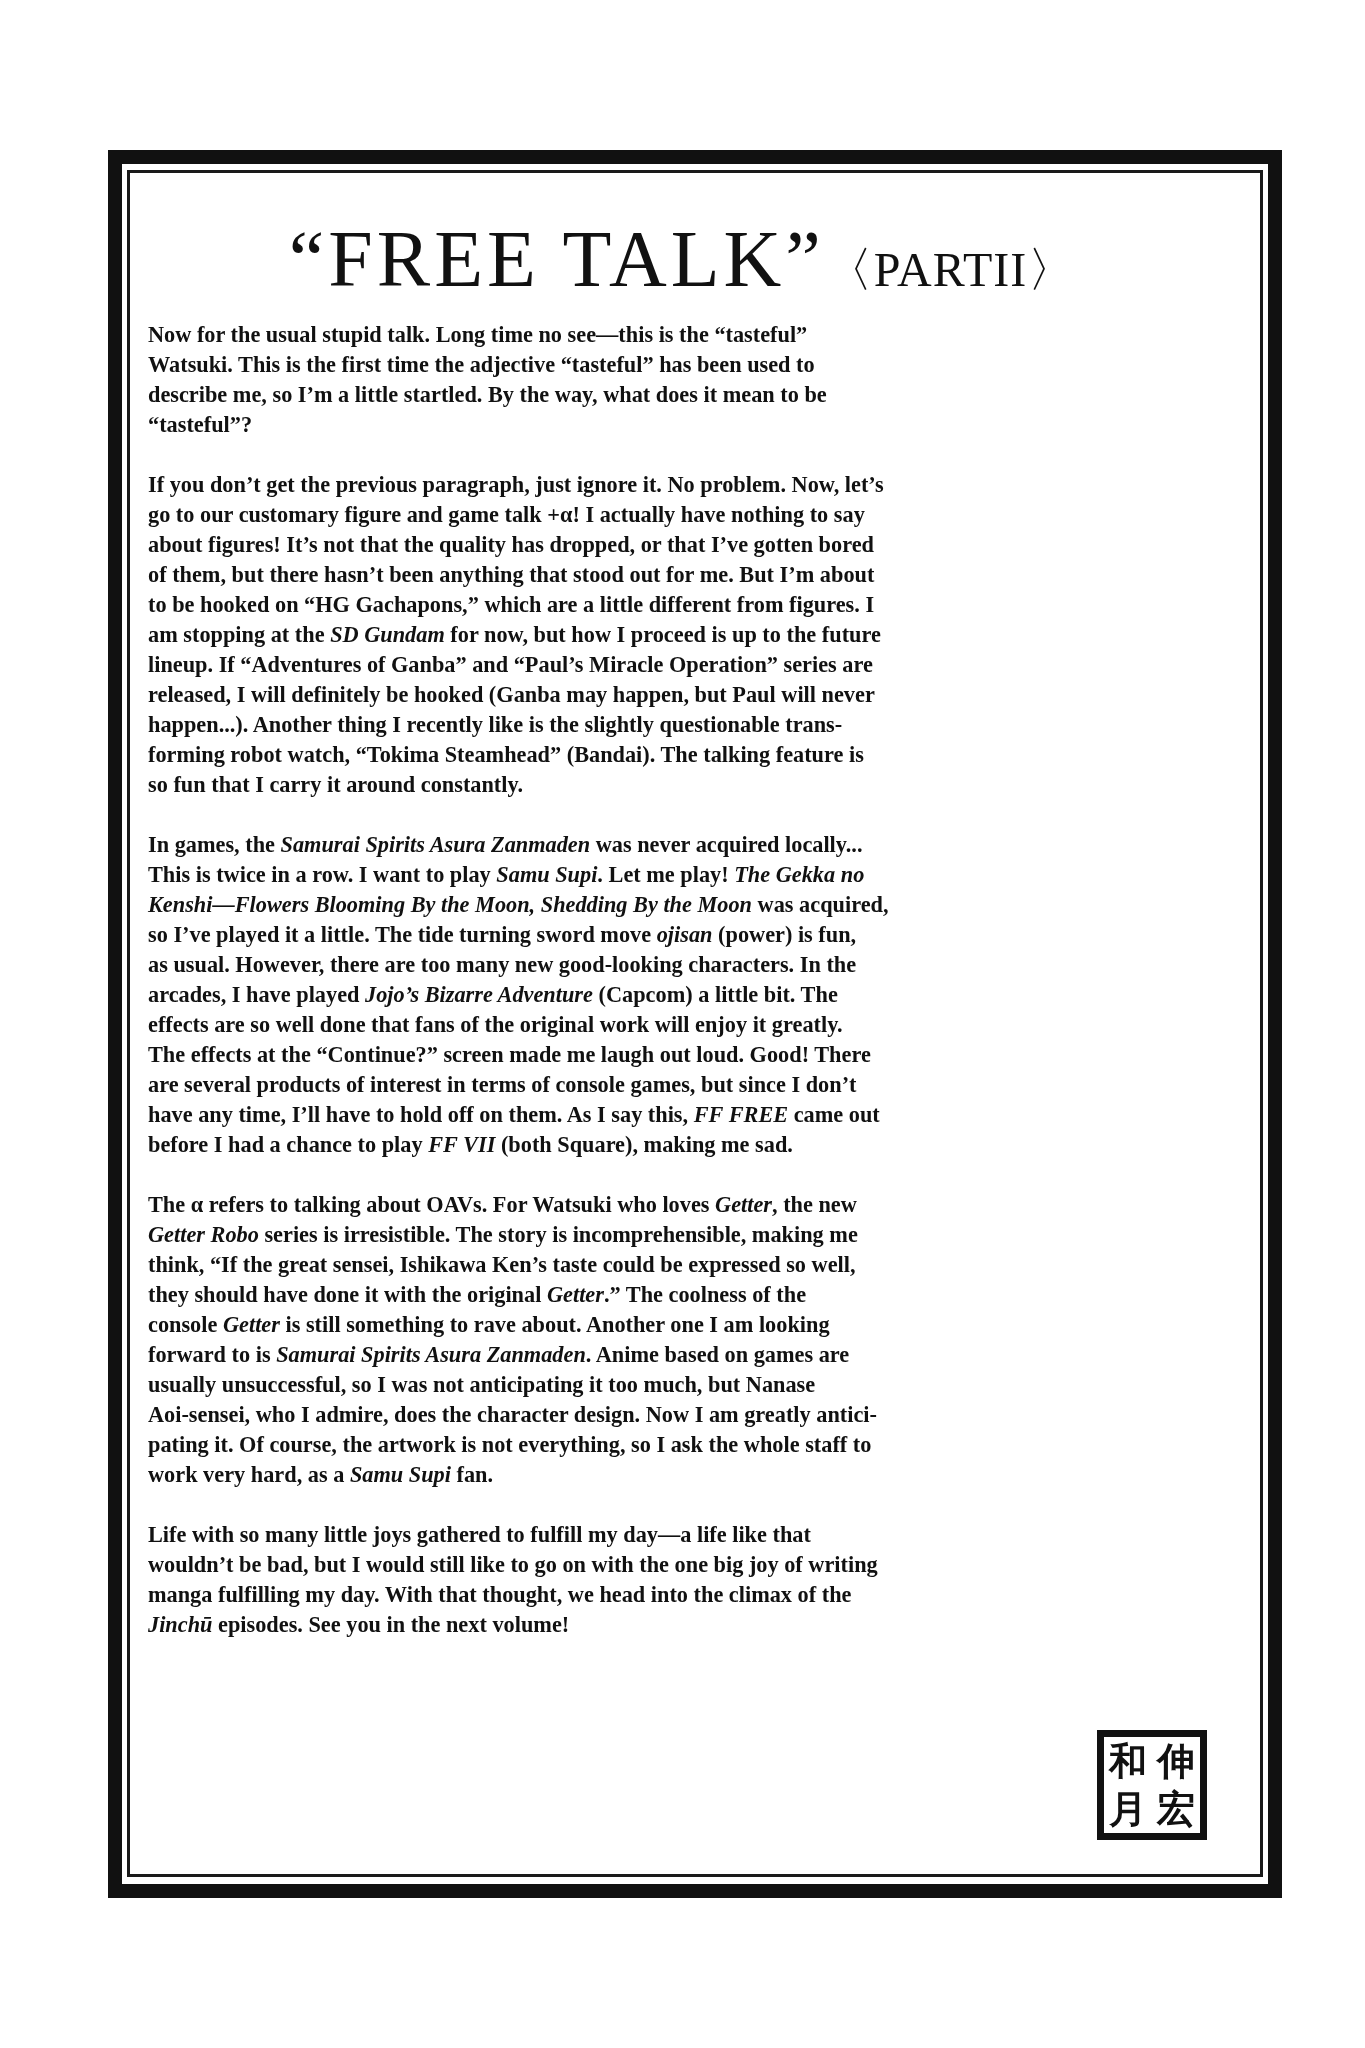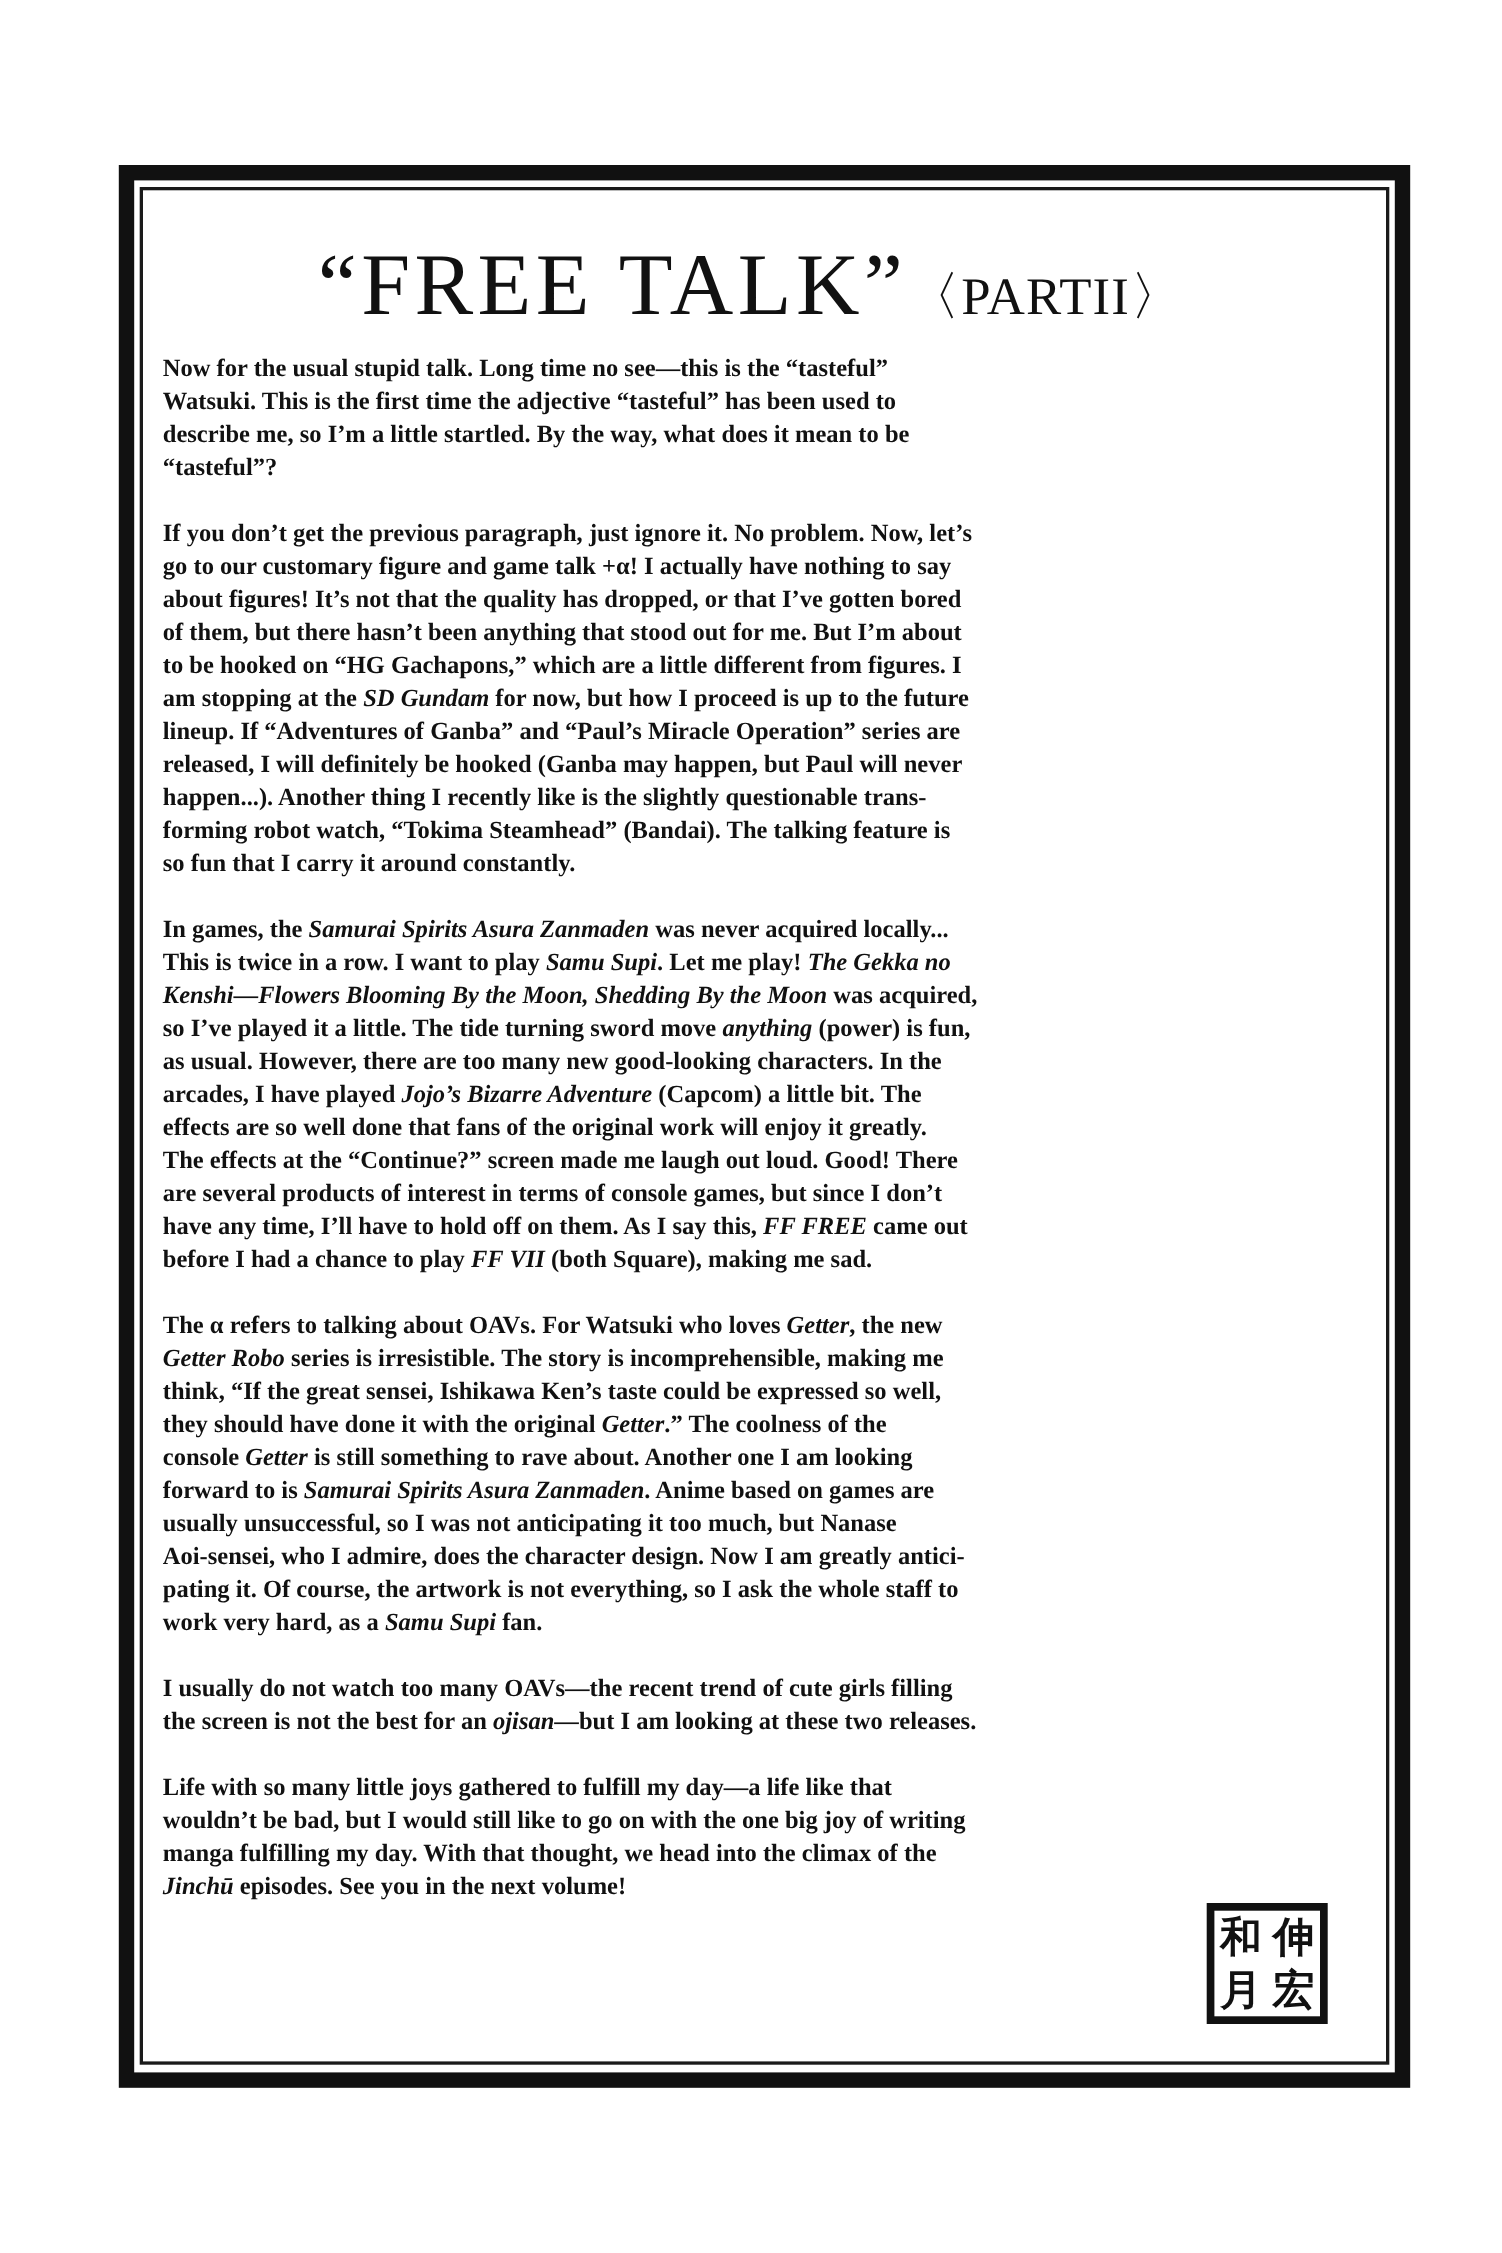--- a/index.html
+++ b/index.html
@@ -63,21 +63,21 @@
       <span class="line" style="transform: scaleX(0.991); transform-origin: left center;"><span>lineup. If “Adventures of Ganba” and “Paul’s Miracle Operation” series are</span></span>
       <span class="line" style="transform: scaleX(0.991); transform-origin: left center;"><span>released, I will definitely be hooked (Ganba may happen, but Paul will never</span></span>
       <span class="line" style="transform: scaleX(0.991); transform-origin: left center;"><span>happen...). Another thing I recently like is the slightly questionable trans-</span></span>
       <span class="line" style="transform: scaleX(0.991); transform-origin: left center;"><span>forming robot watch, “Tokima Steamhead” (Bandai). The talking feature is</span></span>
       <span class="line" style="transform: scaleX(0.991); transform-origin: left center;"><span>so fun that I carry it around constantly.</span></span>
     </div>
     <div class="para">
       <span class="line" style="transform: scaleX(0.991); transform-origin: left center;"><span>In games, the </span><i>Samurai Spirits Asura Zanmaden</i><span> was never acquired locally...</span></span>
       <span class="line" style="transform: scaleX(0.991); transform-origin: left center;"><span>This is twice in a row. I want to play </span><i>Samu Supi</i><span>. Let me play! </span><i>The Gekka no</i></span>
       <span class="line" style="transform: scaleX(0.991); transform-origin: left center;"><i>Kenshi—Flowers Blooming By the Moon, Shedding By the Moon</i><span> was acquired,</span></span>
-      <span class="line" style="transform: scaleX(0.991); transform-origin: left center;"><span>so I’ve played it a little. The tide turning sword move </span><i>anything</i><span> (power) is fun,</span></span>
+      <span class="line" style="transform: scaleX(0.991); transform-origin: left center;"><span>so I’ve played it a little. The tide turning sword move </span><i>ojisan</i><span> (power) is fun,</span></span>
       <span class="line" style="transform: scaleX(0.991); transform-origin: left center;"><span>as usual. However, there are too many new good-looking characters. In the</span></span>
       <span class="line" style="transform: scaleX(0.991); transform-origin: left center;"><span>arcades, I have played </span><i>Jojo’s Bizarre Adventure</i><span> (Capcom) a little bit. The</span></span>
       <span class="line" style="transform: scaleX(0.991); transform-origin: left center;"><span>effects are so well done that fans of the original work will enjoy it greatly.</span></span>
       <span class="line" style="transform: scaleX(0.991); transform-origin: left center;"><span>The effects at the “Continue?” screen made me laugh out loud. Good! There</span></span>
       <span class="line" style="transform: scaleX(0.991); transform-origin: left center;"><span>are several products of interest in terms of console games, but since I don’t</span></span>
       <span class="line" style="transform: scaleX(0.991); transform-origin: left center;"><span>have any time, I’ll have to hold off on them. As I say this, </span><i>FF FREE</i><span> came out</span></span>
       <span class="line" style="transform: scaleX(0.991); transform-origin: left center;"><span>before I had a chance to play </span><i>FF VII</i><span> (both Square), making me sad.</span></span>
     </div>
     <div class="para">
       <span class="line" style="transform: scaleX(0.991); transform-origin: left center;"><span>The α refers to talking about OAVs. For Watsuki who loves </span><i>Getter</i><span>, the new</span></span>
@@ -85,24 +85,20 @@
       <span class="line" style="transform: scaleX(0.991); transform-origin: left center;"><span>think, “If the great sensei, Ishikawa Ken’s taste could be expressed so well,</span></span>
       <span class="line" style="transform: scaleX(0.991); transform-origin: left center;"><span>they should have done it with the original </span><i>Getter</i><span>.” The coolness of the</span></span>
       <span class="line" style="transform: scaleX(0.991); transform-origin: left center;"><span>console </span><i>Getter</i><span> is still something to rave about. Another one I am looking</span></span>
       <span class="line" style="transform: scaleX(0.991); transform-origin: left center;"><span>forward to is </span><i>Samurai Spirits Asura Zanmaden</i><span>. Anime based on games are</span></span>
       <span class="line" style="transform: scaleX(0.991); transform-origin: left center;"><span>usually unsuccessful, so I was not anticipating it too much, but Nanase</span></span>
       <span class="line" style="transform: scaleX(0.991); transform-origin: left center;"><span>Aoi-sensei, who I admire, does the character design. Now I am greatly antici-</span></span>
       <span class="line" style="transform: scaleX(0.991); transform-origin: left center;"><span>pating it. Of course, the artwork is not everything, so I ask the whole staff to</span></span>
       <span class="line" style="transform: scaleX(0.991); transform-origin: left center;"><span>work very hard, as a </span><i>Samu Supi</i><span> fan.</span></span>
     </div>
     <div class="para">
-      <span class="line" style="transform: scaleX(0.991); transform-origin: left center;"><span>I usually do not watch too many OAVs—the recent trend of cute girls filling</span></span>
-      <span class="line" style="transform: scaleX(0.991); transform-origin: left center;"><span>the screen is not the best for an </span><i>ojisan</i><span>—but I am looking at these two releases.</span></span>
-    </div>
-    <div class="para">
       <span class="line" style="transform: scaleX(0.991); transform-origin: left center;"><span>Life with so many little joys gathered to fulfill my day—a life like that</span></span>
       <span class="line" style="transform: scaleX(0.991); transform-origin: left center;"><span>wouldn’t be bad, but I would still like to go on with the one big joy of writing</span></span>
       <span class="line" style="transform: scaleX(0.991); transform-origin: left center;"><span>manga fulfilling my day. With that thought, we head into the climax of the</span></span>
       <span class="line" style="transform: scaleX(0.991); transform-origin: left center;"><i>Jinchū</i><span> episodes. See you in the next volume!</span></span>
     </div>
   </div>
 
 <div class="seal">
   <span>和</span>
   <span>伸</span>

